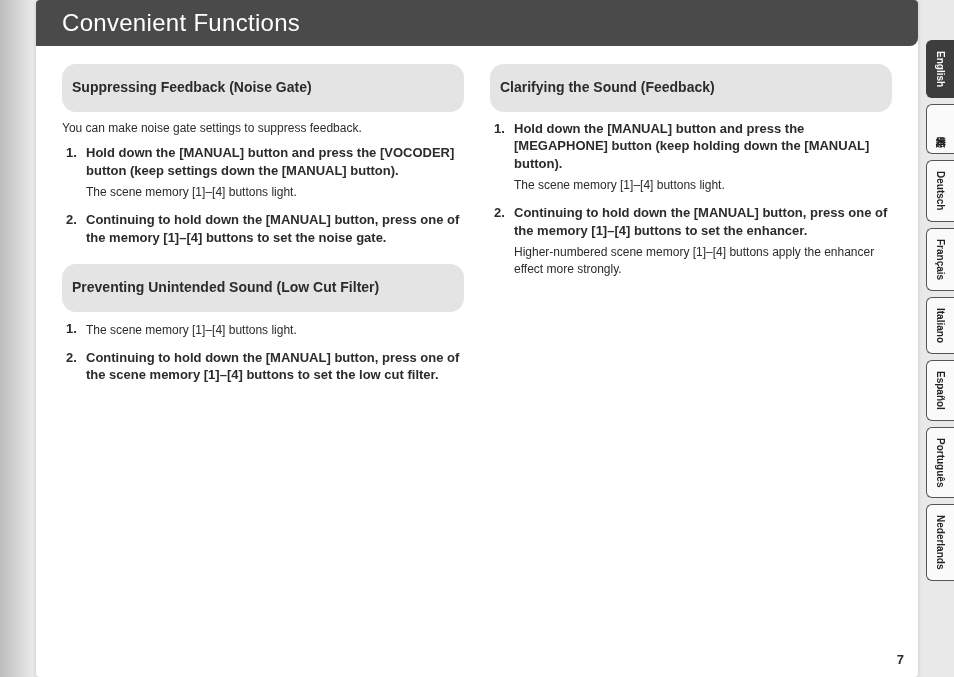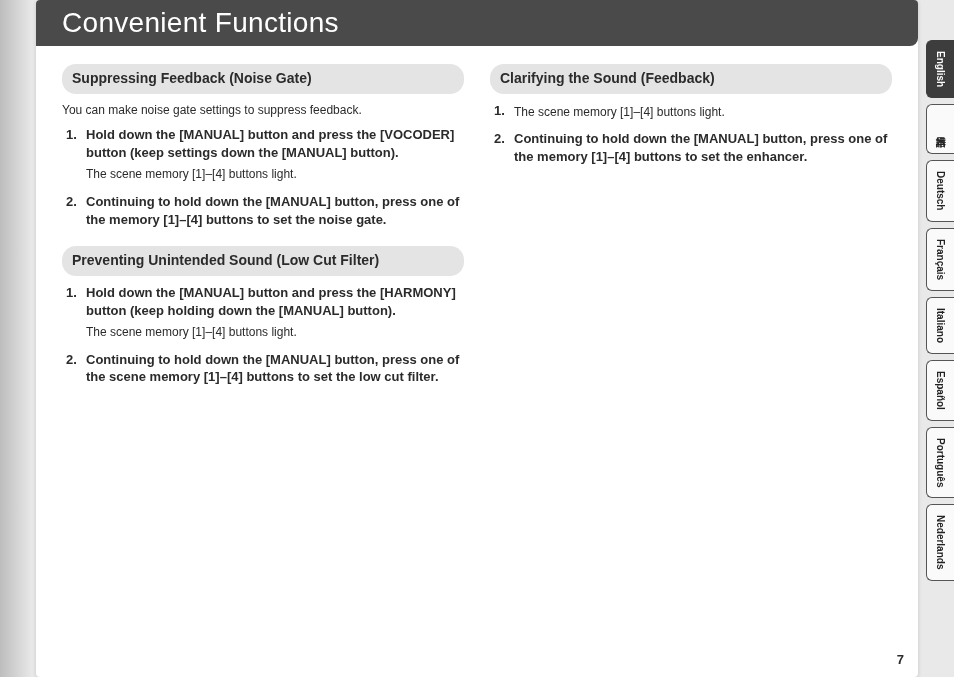--- a/index.html
+++ b/index.html
@@ -27,35 +27,35 @@
     background: #4a4a4a;
     color: #fff;
     height: 46px;
     display: flex;
     align-items: center;
     padding-left: 26px;
     border-bottom-right-radius: 8px;
     border-bottom-left-radius: 0;
   }
   .titlebar h1 {
-    font-size: 28px;
+    font-size: 24px;
     font-weight: 400;
     letter-spacing: 0.3px;
   }
   .content {
     display: flex;
     gap: 26px;
     padding: 18px 26px 12px 26px;
   }
   .col { flex: 1; font-size: 12px; line-height: 1.4; }
   .section-heading {
     background: #e4e4e4;
     font-weight: 700;
     font-size: 14px;
-    padding: 5px 10px;
+    padding: 14px 10px;
     border-radius: 14px;
     margin-bottom: 8px;
     color: #2b2b2b;
   }
   .col p.intro { margin-bottom: 8px; }
   ol { list-style: none; counter-reset: step; padding-left: 4px; }
   ol li { counter-increment: step; margin-bottom: 10px; padding-left: 20px; position: relative; }
   ol li::before {
     content: counter(step) ".";
     position: absolute;
@@ -135,41 +135,42 @@
           <li>
             <span class="step-title">Continuing to hold down the [MANUAL] button, press one of the memory [1]–[4] buttons to set the noise gate.</span>
           </li>
         </ol>
       </div>
 
       <div class="section-block">
         <div class="section-heading">Preventing Unintended Sound (Low Cut Filter)</div>
         <ol>
           <li>
-            <span class="step-title">Hold down the [MANUAL] button and press the [HARMONY] button (keep holding down the [MANUAL] button).</span>
             <span class="step-detail">The scene memory [1]–[4] buttons light.</span>
           </li>
           <li>
             <span class="step-title">Continuing to hold down the [MANUAL] button, press one of the scene memory [1]–[4] buttons to set the low cut filter.</span>
           </li>
         </ol>
       </div>
 
     </div>
 
     <div class="col">
 
       <div class="section-block">
         <div class="section-heading">Clarifying the Sound (Feedback)</div>
         <ol>
           <li>
+            <span class="step-title">Hold down the [MANUAL] button and press the [MEGAPHONE] button (keep holding down the [MANUAL] button).</span>
             <span class="step-detail">The scene memory [1]–[4] buttons light.</span>
           </li>
           <li>
             <span class="step-title">Continuing to hold down the [MANUAL] button, press one of the memory [1]–[4] buttons to set the enhancer.</span>
+            <span class="step-detail">Higher-numbered scene memory [1]–[4] buttons apply the enhancer effect more strongly.</span>
           </li>
         </ol>
       </div>
 
     </div>
 
   </div>
 
   <div class="page-number">7</div>
 </div>

